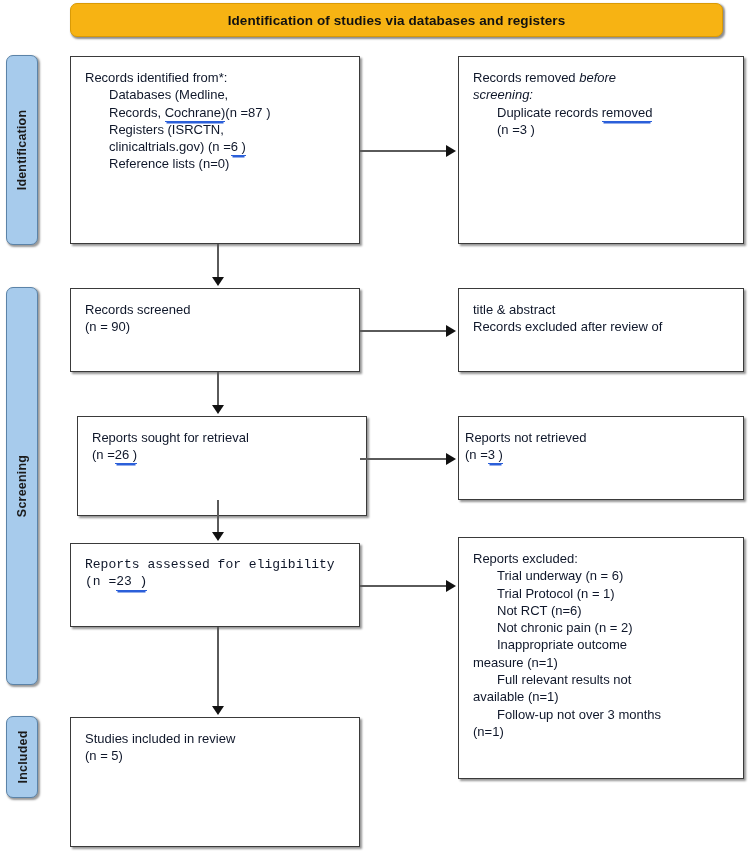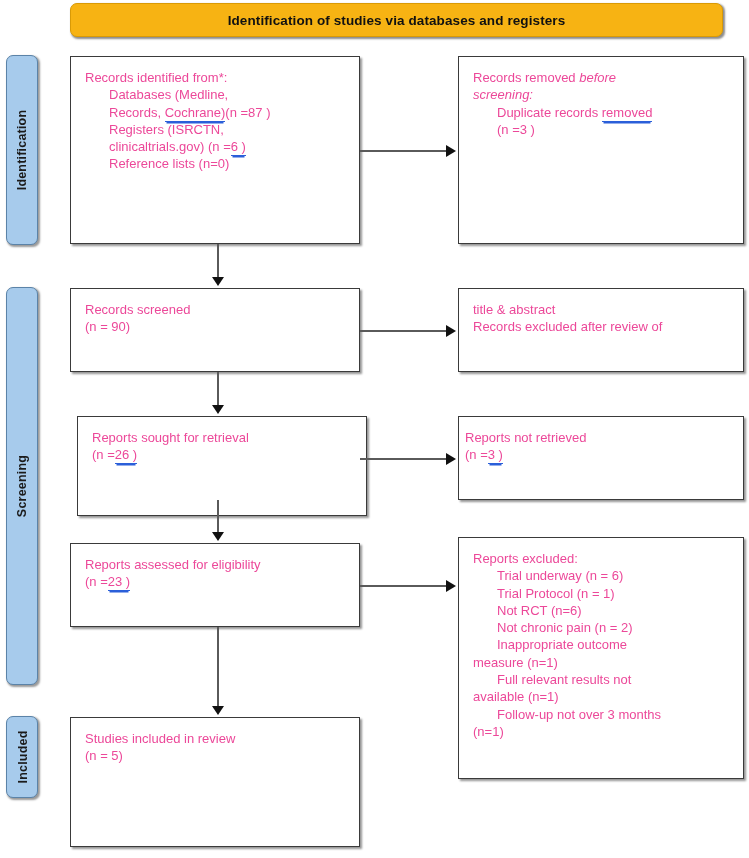--- a/index.html
+++ b/index.html
@@ -67,38 +67,38 @@
 
   
   .box {
     position: absolute;
     background: #ffffff;
     border: 1.6px solid #3a3a3a;
     box-sizing: border-box;
     box-shadow: 1.5px 1.5px 2px rgba(0,0,0,0.42);
     padding: 12px 10px 8px 14px;
     font-size: 13px;
-    color: #ec4899;
+    color: #0f172a;
     line-height: 1.33;
   }
   .box p { margin: 0; }
   .indent { padding-left: 24px; }
   .ital { font-style: italic; }
   
   .sp {
     border-bottom: 1.5px solid #2b5fd9;
     box-shadow: 0 3px 0 -1.5px #2b5fd9;
     padding-bottom: 1px;
   }
 
   
   #box-identified   { left: 70px;  top: 56px;  width: 290px; height: 188px; }
   #box-screened     { left: 70px;  top: 288px; width: 290px; height: 84px;  }
   #box-sought       { left: 77px;  top: 416px; width: 290px; height: 100px;  }
-  #box-assessed     { left: 70px;  top: 543px; width: 290px; height: 84px;  }
+  #box-assessed     { left: 70px;  top: 543px; width: 290px; height: 84px; font-family: Liberation Mono, monospace;  }
   #box-included     { left: 70px;  top: 717px; width: 290px; height: 130px; }
 
   
   #box-removed      { left: 458px; top: 56px;  width: 286px; height: 188px; }
   #box-excl-title   { left: 458px; top: 288px; width: 286px; height: 84px;  }
   #box-notretrieved { left: 458px; top: 416px; width: 286px; height: 84px; padding-left: 6px;  }
   #box-excl-reasons { left: 458px; top: 537px; width: 286px; height: 242px; }
 
   
   .vline {

